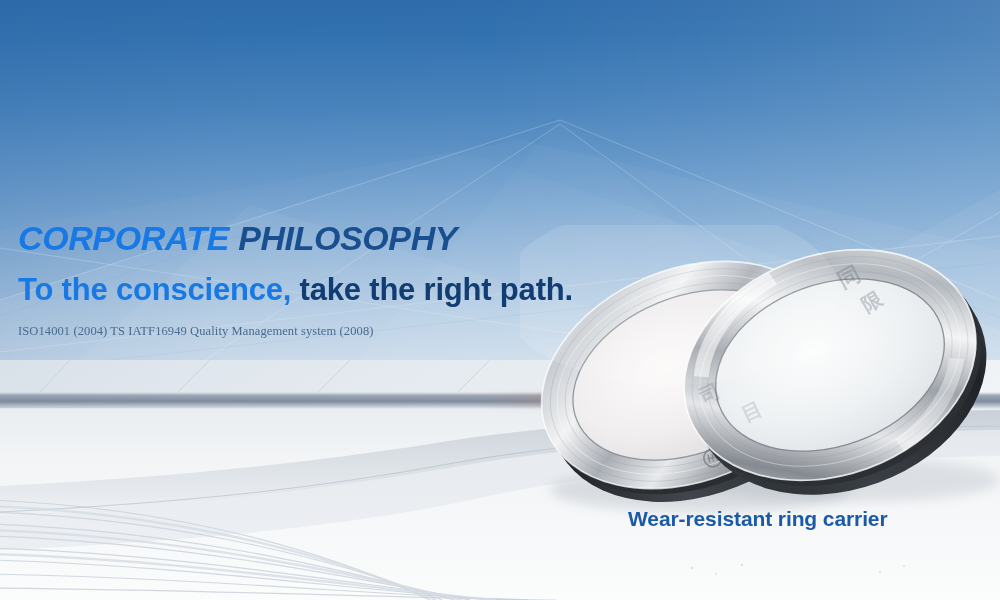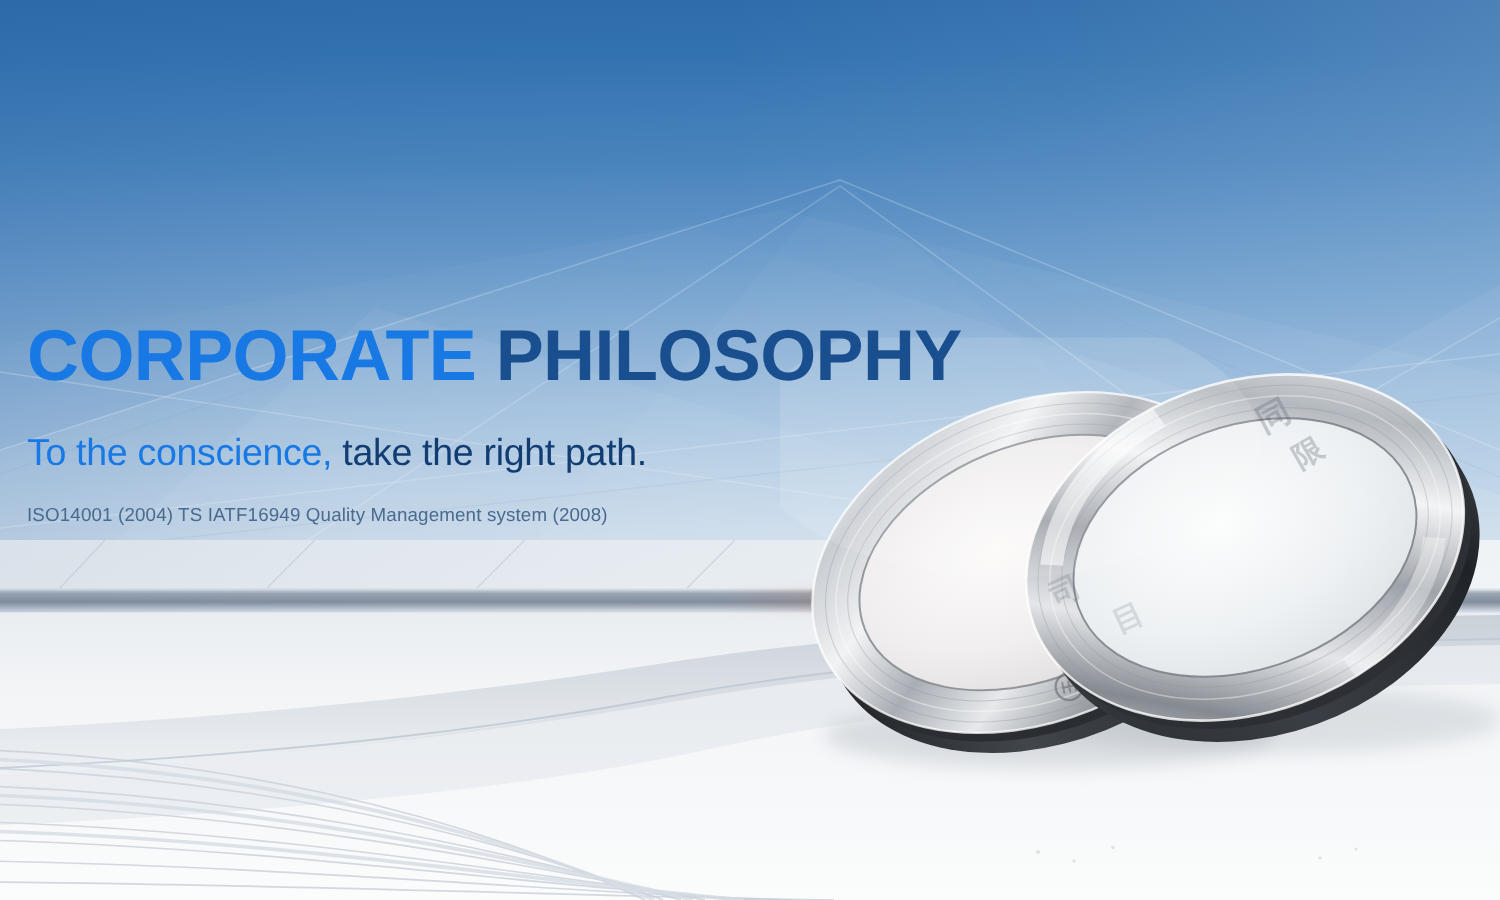--- a/index.html
+++ b/index.html
@@ -92,44 +92,45 @@
   .wmark.w1{left:838px;top:262px;font-size:22px;transform:rotate(-28deg);}
   .wmark.w2{left:862px;top:288px;font-size:20px;transform:rotate(-30deg);}
   .wmark.w3{left:700px;top:380px;font-size:20px;transform:rotate(-25deg);opacity:.75;}
   .wmark.w4{left:742px;top:398px;font-size:20px;transform:rotate(-25deg);opacity:.6;}
 
   
   .copy{position:absolute;left:18px;top:212px;width:620px;}
 
   .headline{
     margin:0;
-    font-size:48px;line-height:52px;
+    font-size:34px;line-height:52px;
     font-weight:700;
     letter-spacing:-0.4px;
     font-family:"Liberation Sans", sans-serif;
     white-space:nowrap;
+    font-style:italic;
   }
   .headline .a{color:#1879e4;}
   .headline .b{color:#1a4f8f;}
 
   .subline{
-    margin:22px 0 0 0;
-    font-size:25px;line-height:32px;
-    font-weight:400;
+    margin:10px 0 0 0;
+    font-size:31px;line-height:32px;
+    font-weight:700;
     letter-spacing:-0.2px;
     white-space:nowrap;
   }
   .subline .a{color:#1879e4;}
   .subline .b{color:#123d73;}
 
   .certs{margin-top:14px;}
   .cert{
     font-size:12.5px;line-height:22.5px;
     color:#4a6a8e;
-    font-family:Liberation Sans, sans-serif;
+    font-family:Liberation Serif, serif;
     white-space:nowrap;
     letter-spacing:.1px;
   }
 
   
   .caption{
     position:absolute;left:628px;top:506px;
     font-size:21px;line-height:26px;
     font-weight:700;
     letter-spacing:-0.1px;
@@ -367,14 +368,15 @@
 
     <h1 class="headline"><span class="a">CORPORATE</span><span class="b"> PHILOSOPHY</span></h1>
 
     <p class="subline"><span class="a">To the conscience,</span><span class="b"> take the right path.</span></p>
 
     <div class="certs">
       <div class="cert">ISO14001 (2004)  TS IATF16949 Quality Management system (2008)</div>
     </div>
   </div>
 
+  <div class="caption">Wear-resistant ring carrier</div>
 
 </div>
 
 </body></html>

